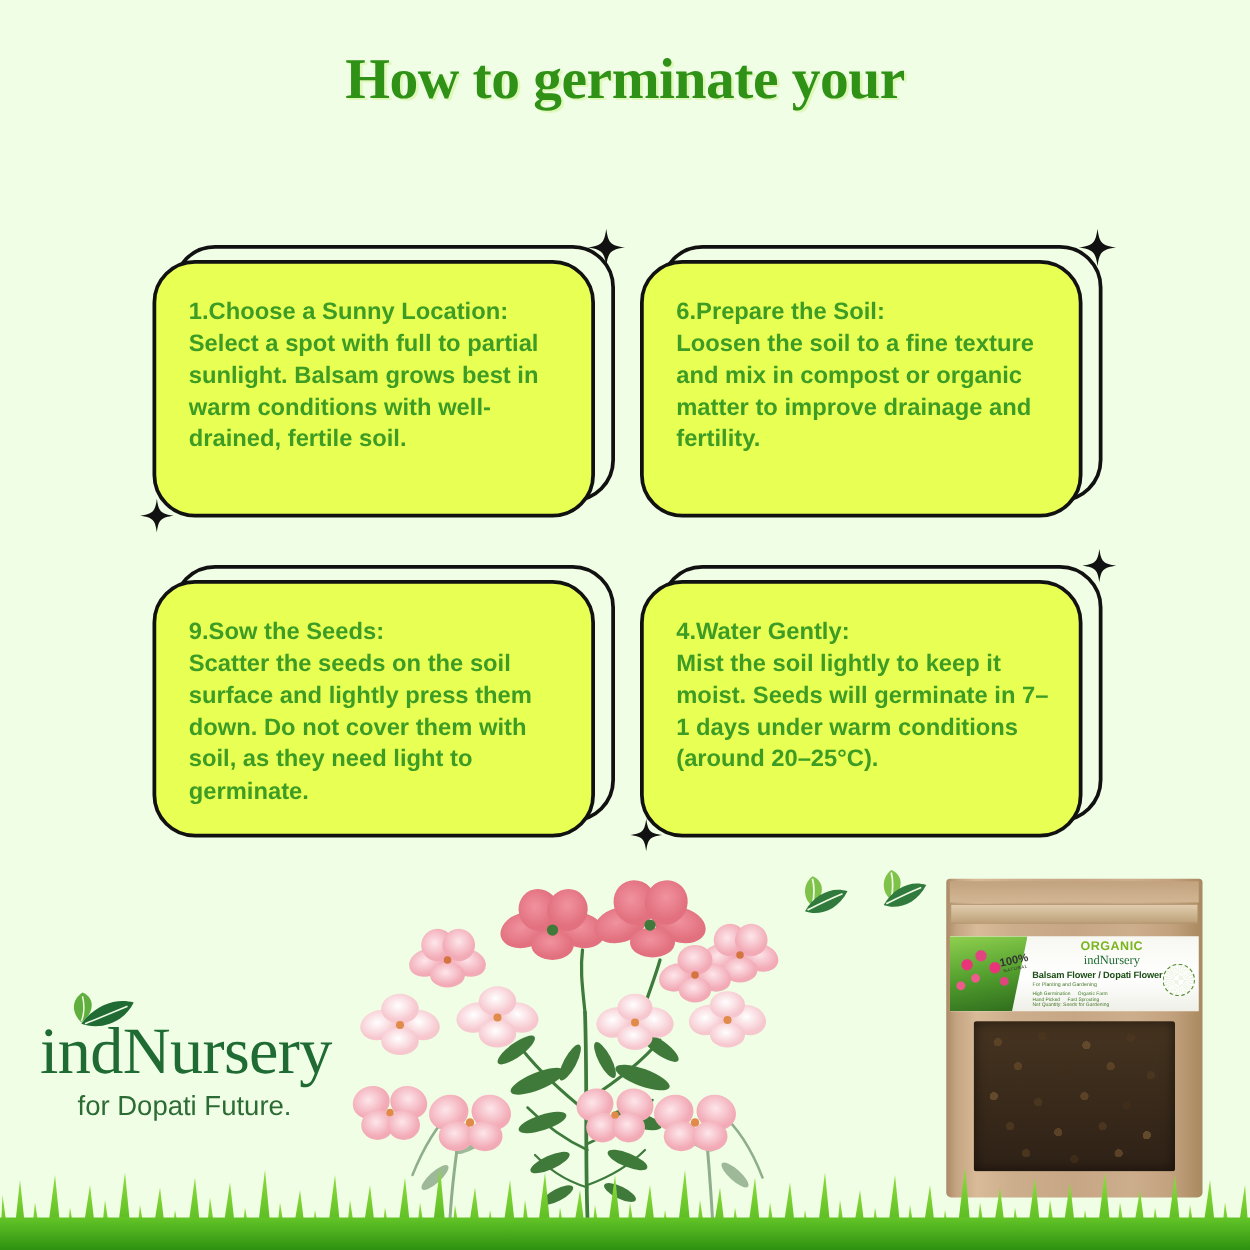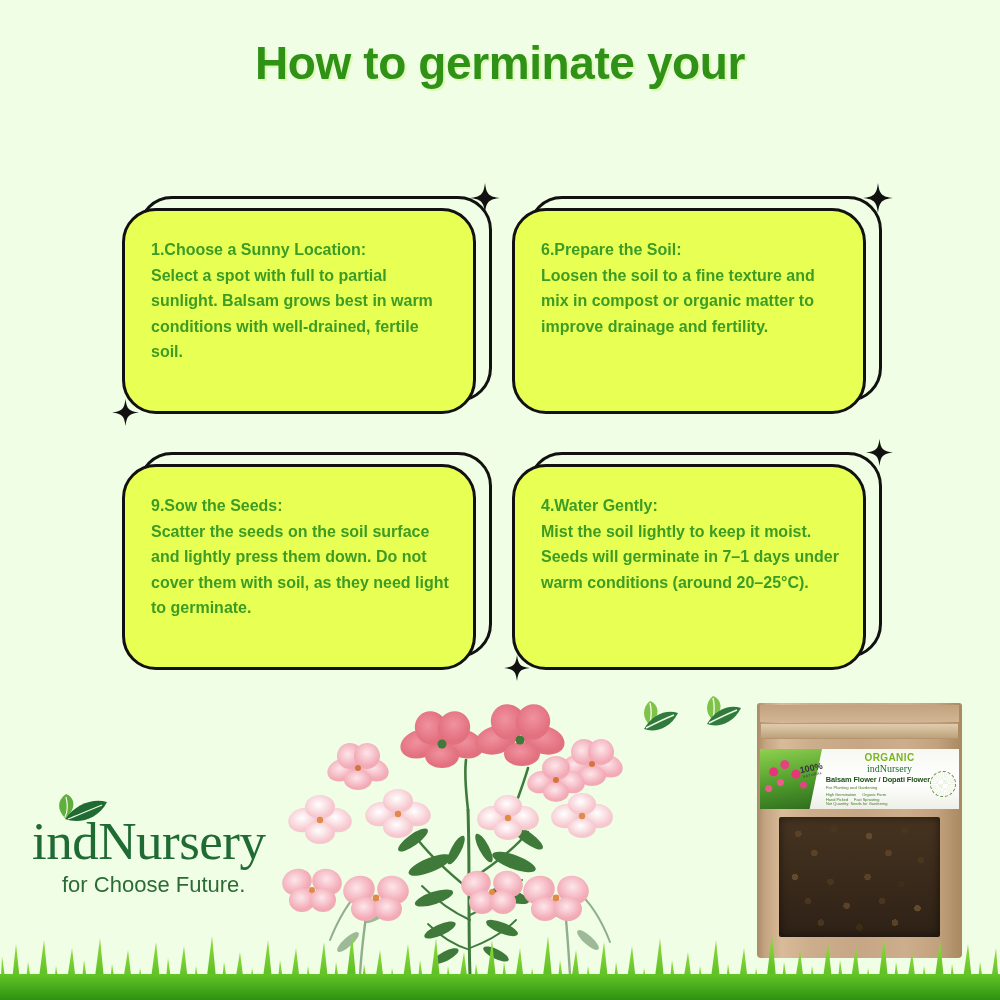--- a/index.html
+++ b/index.html
@@ -28,21 +28,21 @@
 
   
   #title-block {
     position: absolute;
     top: 34px;
     left: 0;
     width: 1000px;
     text-align: center;
   }
   .title-line {
-    font-family: Liberation Sans, sans-serif;
+    font-family: Liberation Serif, serif;
     font-weight: bold;
     font-size: 46px;
     line-height: 58px;
     letter-spacing: -0.4px;
     color: #2f9216;
     text-shadow: 2px 2px 0 rgba(220,248,180,0.95);
   }
 
   
   .card-wrap {
@@ -67,21 +67,21 @@
     width: 354px;
     height: 206px;
     background: #e8ff53;
     border: 3px solid #111111;
     border-radius: 34px;
     padding: 26px 22px 18px 26px;
   }
   .card-text {
     font-family: "Liberation Sans", sans-serif;
     font-weight: bold;
-    font-size: 16px;
+    font-size: 19px;
     line-height: 25.5px;
     color: #3d9c24;
     white-space: pre-line;
   }
 
   
   .sparkle {
     position: absolute;
     color: #111;
   }
@@ -580,21 +580,21 @@
   <div id="logo">
     <div id="logo-leaves">
       <svg width="58" height="34" viewBox="0 0 58 34">
         <path d="M14 2 C24 6 24 18 13 26 C5 18 5 8 14 2 Z" fill="#5fae3e"></path>
         <path d="M14 5 C16 13 15 21 13 25" stroke="#eef9e2" stroke-width="1.2" fill="none"></path>
         <path d="M55 10 C46 28 26 32 13 27 C24 12 41 6 55 10 Z" fill="#1f6b33"></path>
         <path d="M50 13 C38 18 26 23 16 27" stroke="#eef9e2" stroke-width="1.3" fill="none"></path>
       </svg>
     </div>
     <div id="logo-wordmark">indNursery</div>
-    <div id="logo-tagline">for Choose Future.</div>
+    <div id="logo-tagline">for Dopati Future.</div>
   </div>
 
   <div id="grass">
     <svg width="1000" height="78" viewBox="0 0 1000 78" preserveAspectRatio="none">
       <defs>
         <linearGradient id="gblade" x1="0" y1="0" x2="0" y2="1">
           <stop offset="0%" stop-color="#8ede3c"></stop>
           <stop offset="100%" stop-color="#3ea815"></stop>
         </linearGradient>
         <linearGradient id="gbase" x1="0" y1="0" x2="0" y2="1">

